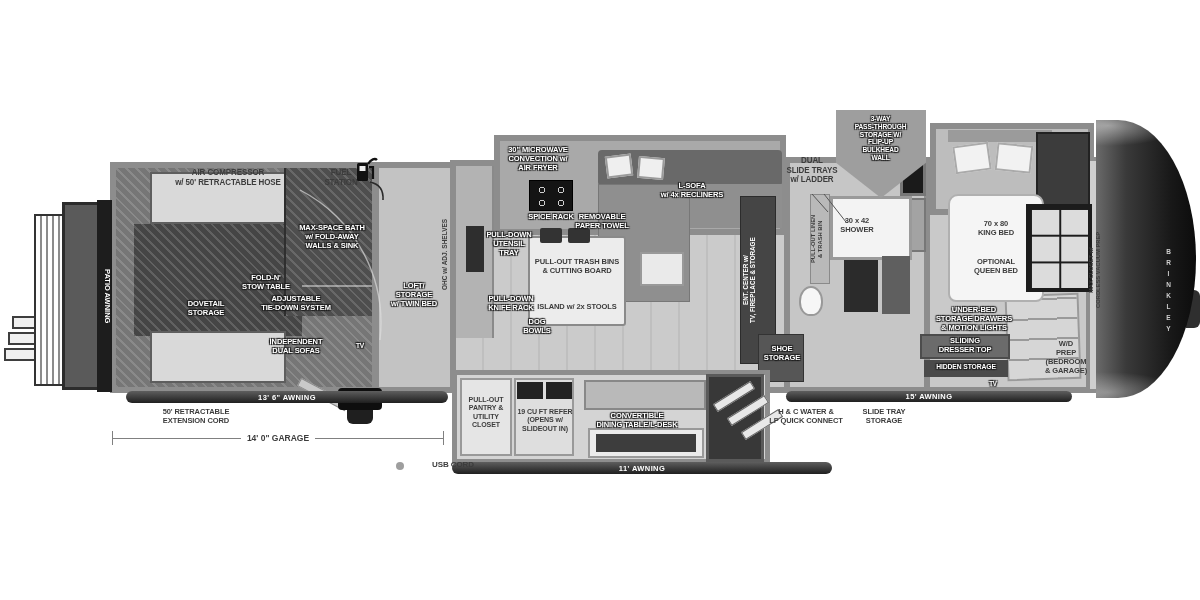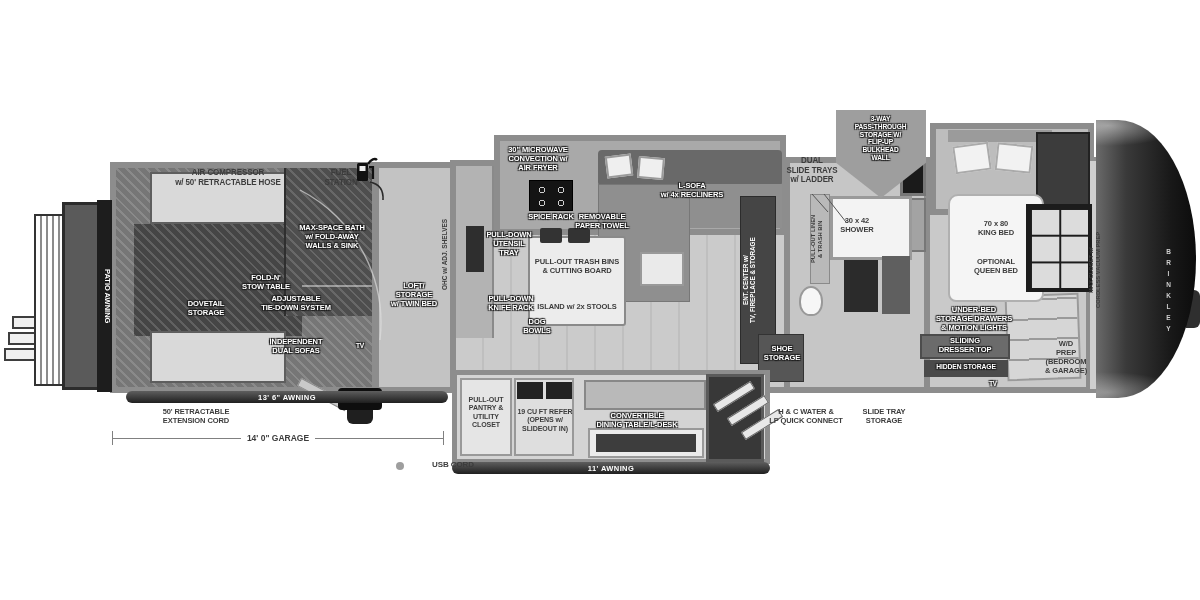--- a/index.html
+++ b/index.html
@@ -238,22 +238,25 @@
   <div class="abs" style="left:726px;top:406px;width:44px;height:9px;background:#e8e8e8;border:1px solid #666;transform:rotate(-32deg);z-index:14;"></div>
   <div class="abs" style="left:740px;top:420px;width:44px;height:9px;background:#e8e8e8;border:1px solid #666;transform:rotate(-32deg);z-index:14;"></div>
 
   <div class="abs" style="left:296px;top:390px;width:54px;height:9px;background:#c9c9c9;border:1px solid #8a8a8a;transform:rotate(28deg);z-index:13;"></div>
   <div class="abs" style="left:338px;top:388px;width:44px;height:22px;background:#0e0e0e;border-radius:4px;z-index:14;"></div>
   <div class="abs" style="left:347px;top:410px;width:26px;height:14px;background:#1f1f1f;border-radius:0 0 6px 6px;z-index:14;"></div>
 
   <div class="bar" style="left:126px;top:391px;width:322px;">
     <span>13' 6" AWNING</span>
   </div>
-  <div class="bar" style="left:452px;top:462px;width:318px;">
+  <div class="bar" style="left:452px;top:462px;width:380px;">
     <span>11' AWNING</span>
+  </div>
+  <div class="bar" style="left:786px;top:391px;width:286px;height:11px;">
+    <span>15' AWNING</span>
   </div>
 
   <div class="lbl dk" style="left:196px;top:408px;">50' RETRACTABLE
 EXTENSION CORD</div>
   <div class="dim" style="left:112px;top:430px;width:332px;height:16px;">
     <div class="tick"></div>
     <div class="ln"></div>
     <div class="txt">14' 0" GARAGE</div>
     <div class="ln"></div>
     <div class="tick"></div>

